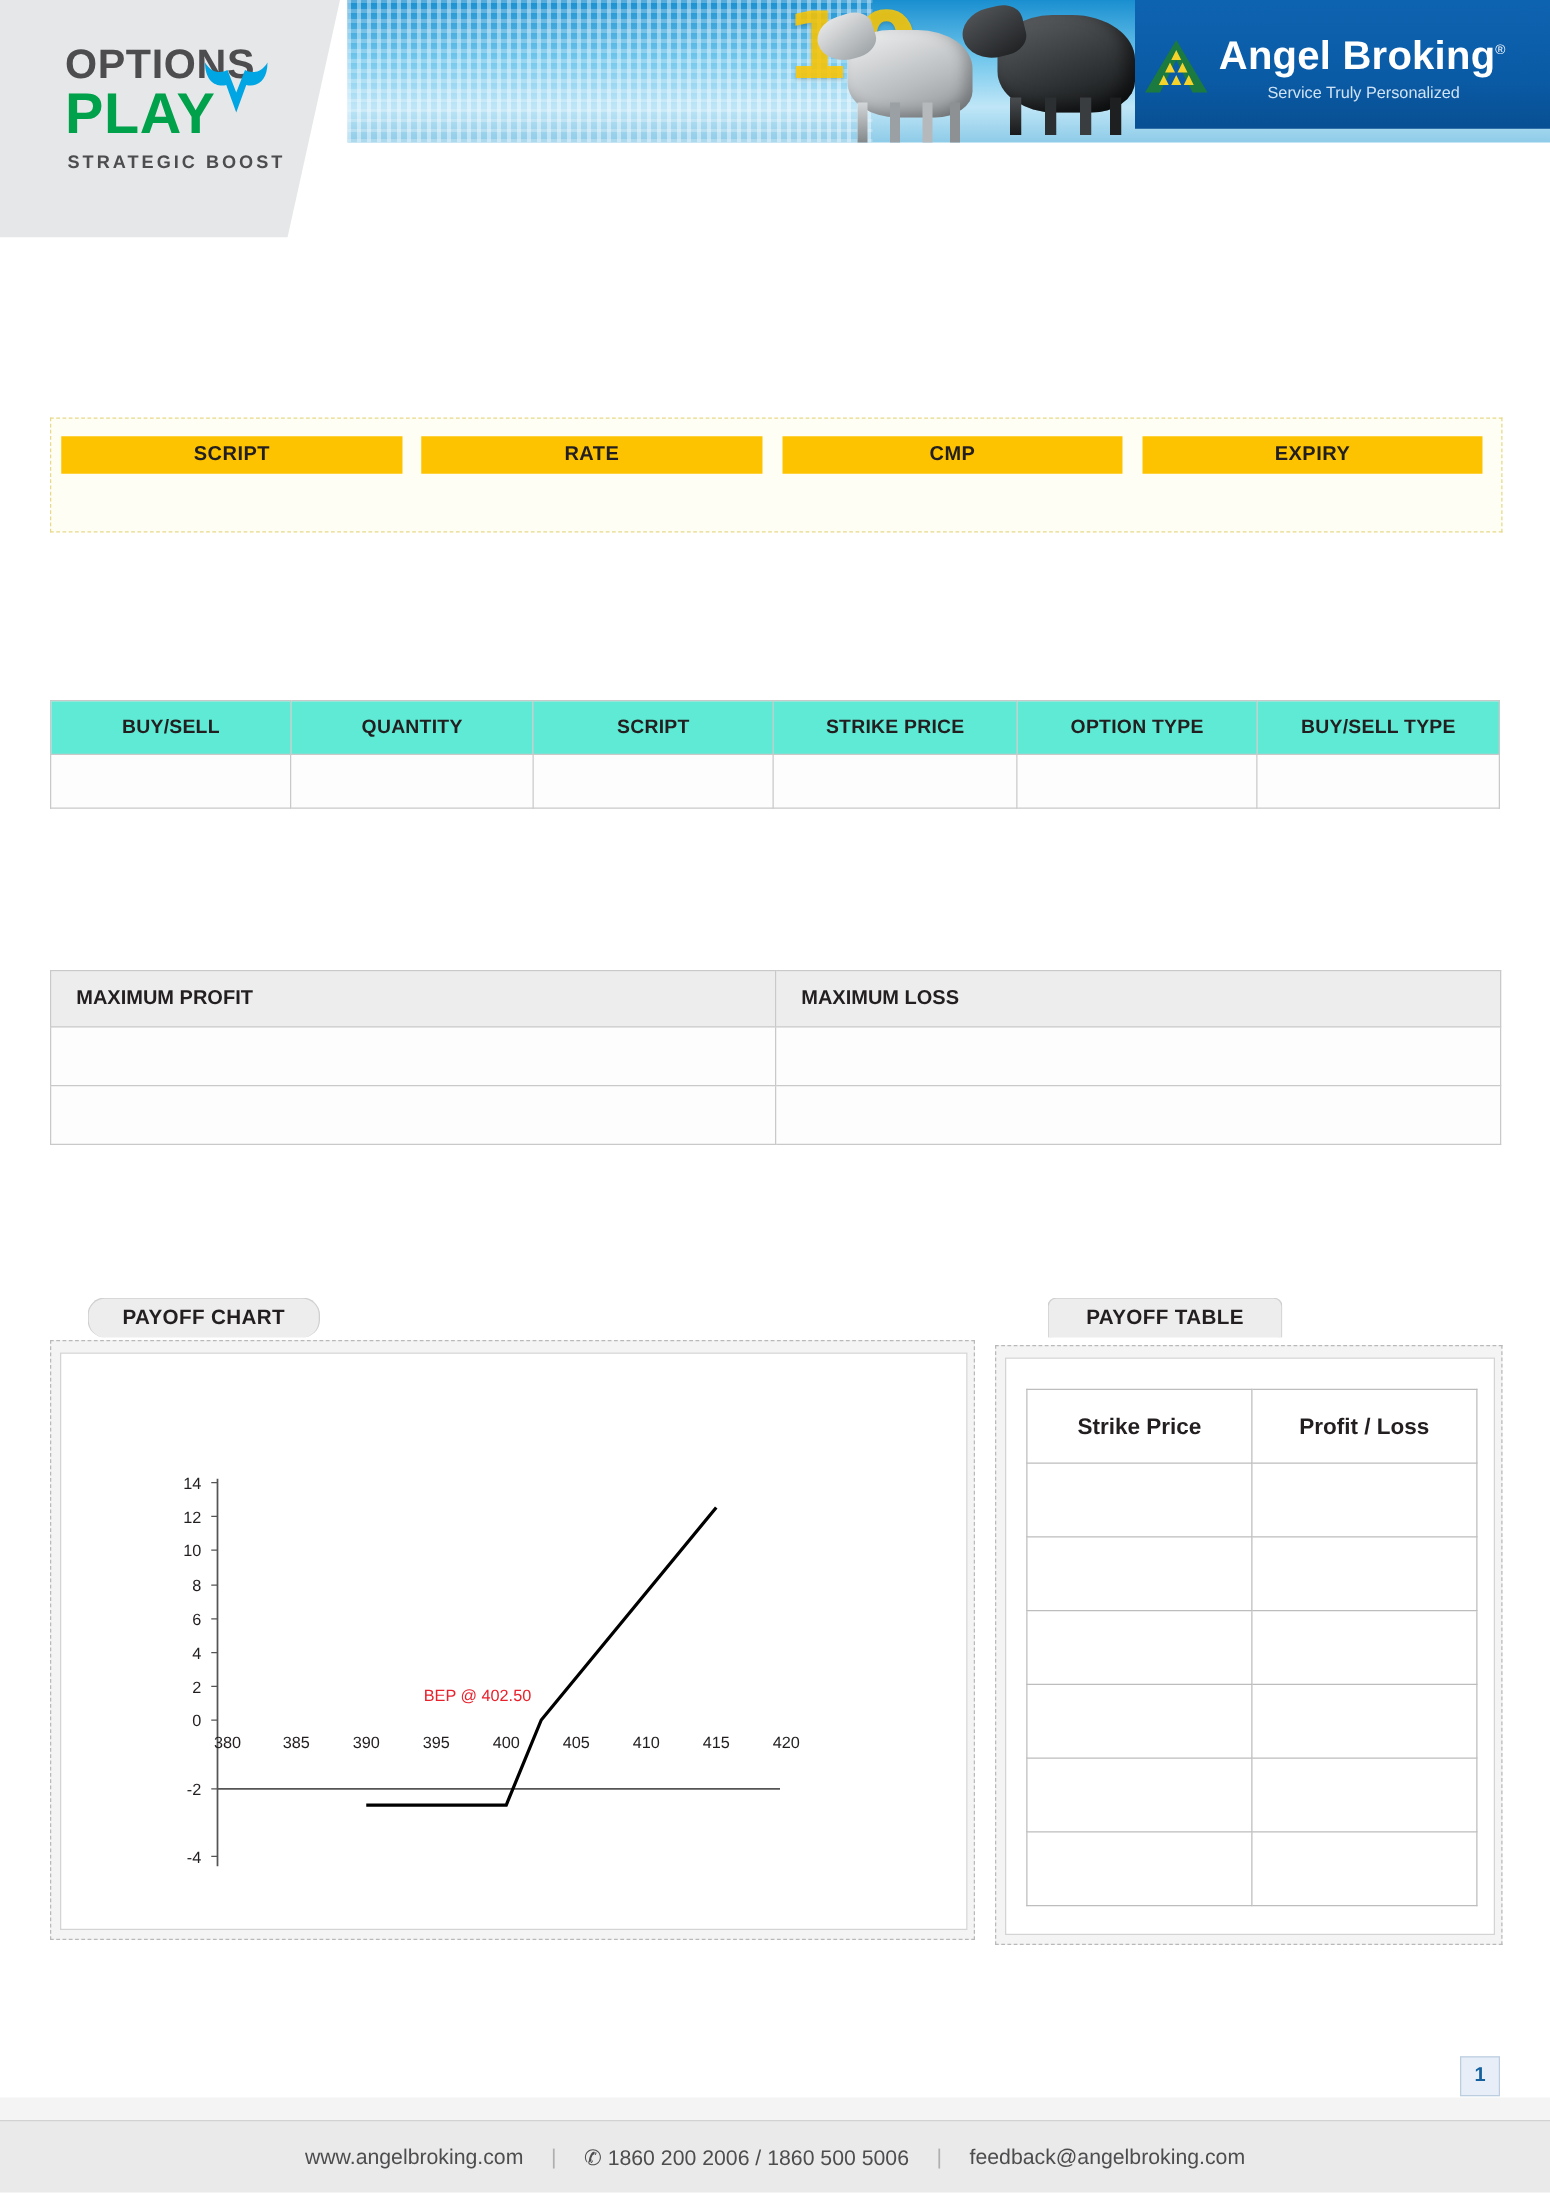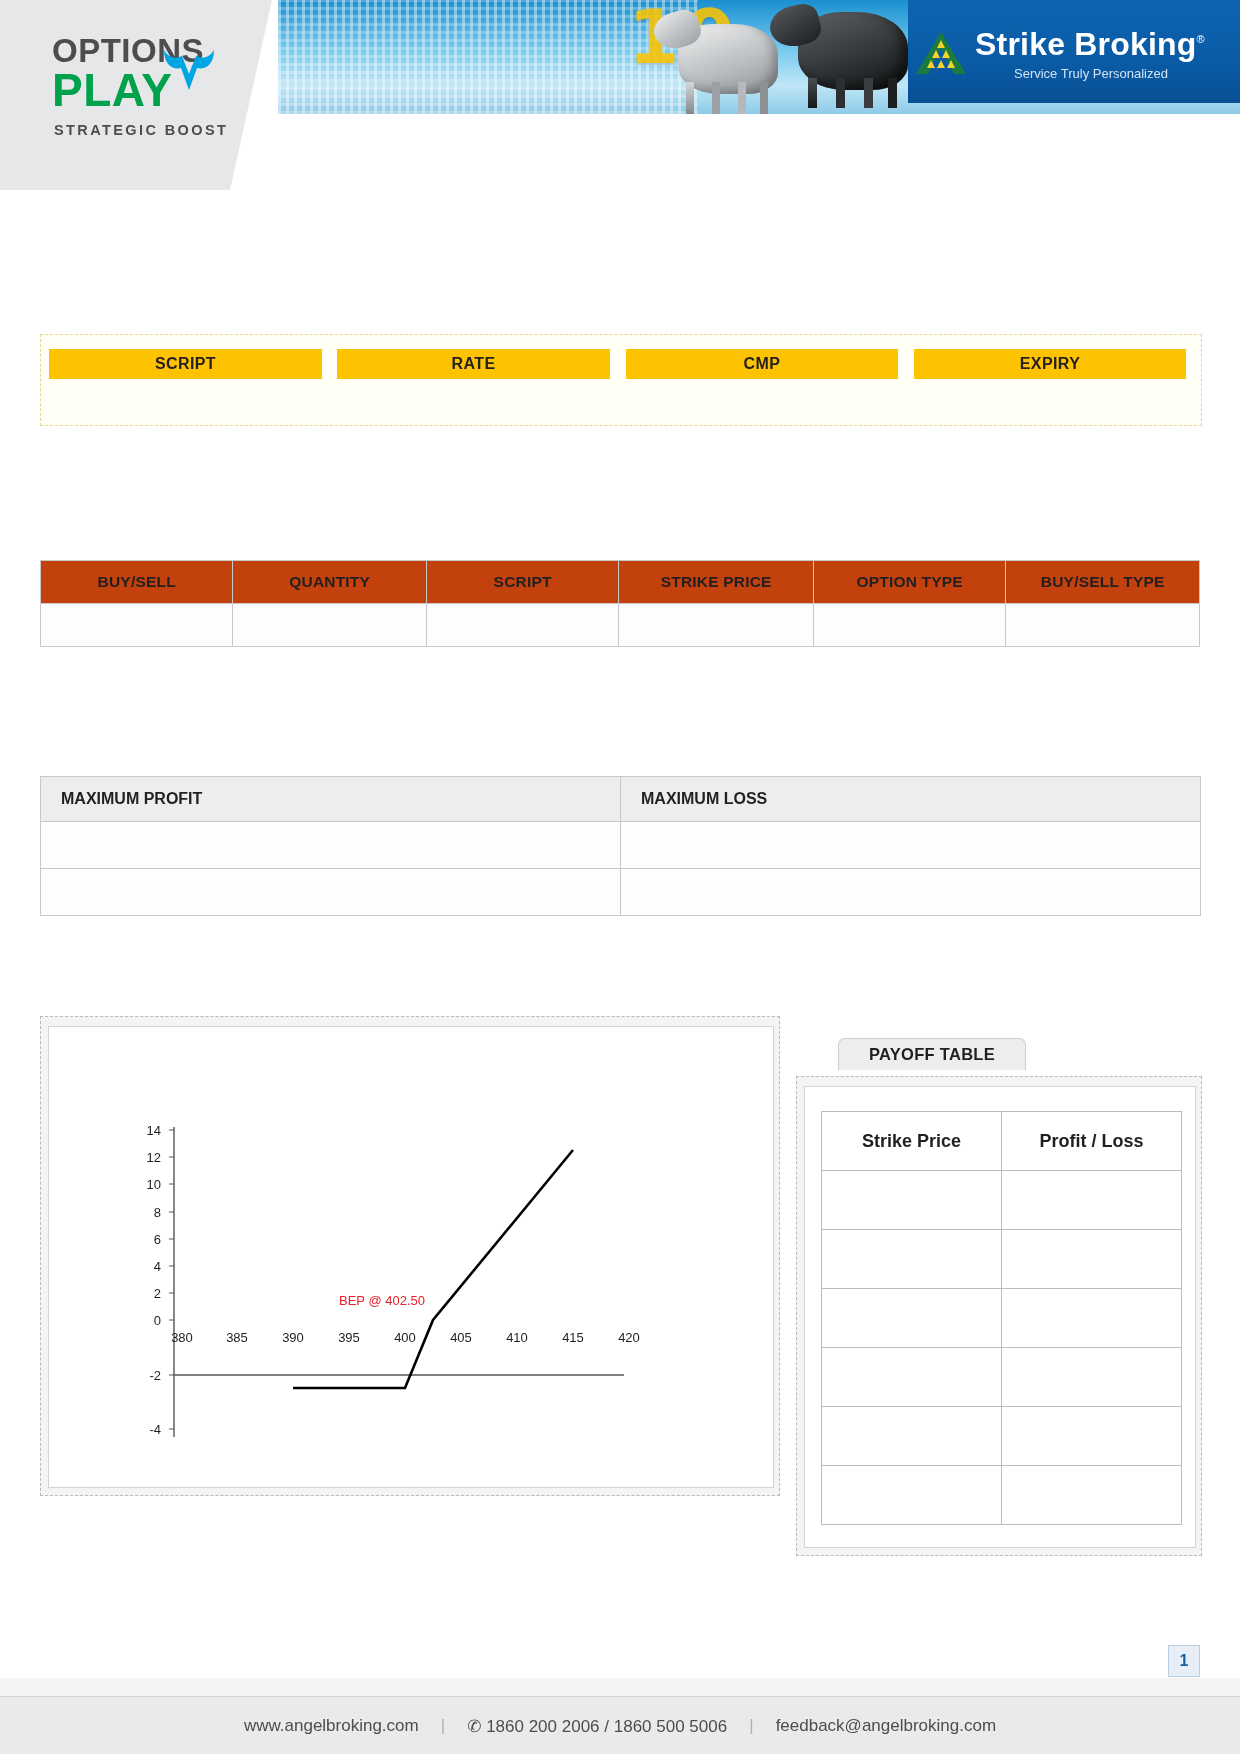--- a/index.html
+++ b/index.html
@@ -227,21 +227,21 @@
   
   .order-table {
     position: absolute;
     left: 40px;
     top: 560px;
     width: 1160px;
     border-collapse: collapse;
     table-layout: fixed;
   }
   .order-table th {
-    background: #c2410c;
+    background: #5eead4;
     border: 1px solid #c9c9c9;
     height: 40px;
     font-size: 15.5px;
     font-weight: bold;
     color: #231f20;
     letter-spacing: .2px;
   }
   .order-table td {
     background: #fdfdfd;
     border: 1px solid #c9c9c9;
@@ -298,21 +298,21 @@
     align-items: center;
     justify-content: center;
     font-size: 16.5px;
     font-weight: bold;
     color: #231f20;
     letter-spacing: .3px;
     padding: 0 16px;
     box-sizing: border-box;
   }
 
-  #payoff-chart-panel { left: 40px; top: 1016px; width: 740px; height: 480px; }
+  #payoff-chart-panel { left: 40px; top: 1072px; width: 740px; height: 480px; }
   #payoff-chart-inner { left: 7px; top: 9px; width: 726px; height: 462px; }
   #payoff-chart-tab   { left: 70px; top: 1038px; width: 186px; border-radius: 14px; }
 
   #payoff-table-panel { left: 796px; top: 1076px; width: 406px; height: 480px; }
   #payoff-table-inner { left: 7px; top: 9px; width: 392px; height: 462px; }
   #payoff-table-tab   { left: 838px; top: 1038px; width: 188px; }
 
   
   .chart-svg { position: absolute; left: 0; top: 10px; }
   .ax-label { font-family: "Liberation Sans", sans-serif; font-size: 13px; fill: #231f20; }
@@ -402,21 +402,21 @@
     <g fill="#f6d32b">
       <polygon points="27,10 31,18 23,18"></polygon>
       <polygon points="22,20 26,28 18,28"></polygon>
       <polygon points="32,20 36,28 28,28"></polygon>
       <polygon points="17,30 21,38 13,38"></polygon>
       <polygon points="27,30 31,38 23,38"></polygon>
       <polygon points="37,30 41,38 33,38"></polygon>
     </g>
   </svg>
   <div class="ab-name">
-    <span>Strike Broking</span><span class="ab-reg">®</span>
+    <span>Angel Broking</span><span class="ab-reg">®</span>
   </div>
   <div class="ab-tag">Service Truly Personalized</div>
 
   <div class="op-logo">
     <div class="op-options">OPTIONS</div>
     <div class="op-play">PLAY</div>
     <svg class="op-bullmark" viewBox="0 0 58 58">
       <path d="M4 6 C4 22, 14 26, 21 24 L29 46 L37 24 C44 26, 54 22, 54 6 C48 16, 40 14, 36 12 L29 30 L22 12 C18 14, 10 16, 4 6 Z" fill="#00a5e3"></path>
     </svg>
     <div class="op-sub">STRATEGIC BOOST</div>

